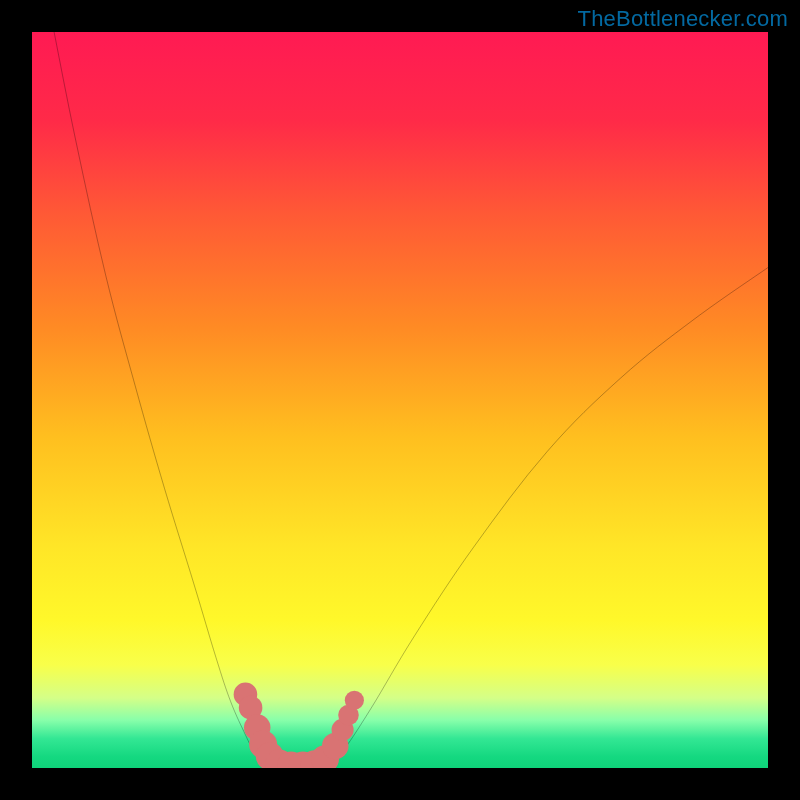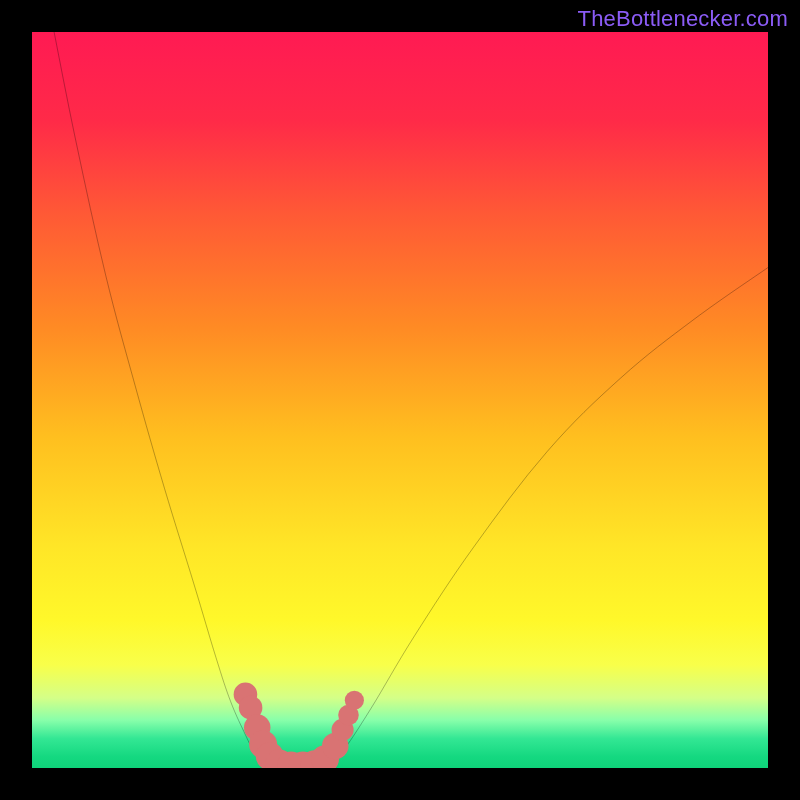--- a/index.html
+++ b/index.html
@@ -39,21 +39,21 @@
     top: 0;
     width: 100%;
     height: 100%;
   }
   .watermark {
     position: absolute;
     top: 6px;
     right: 12px;
     font-family: Arial, Helvetica, sans-serif;
     font-size: 22px;
-    color: #8b5cf6;
+    color: #0369a1;
     font-weight: 500;
     letter-spacing: 0.2px;
   }
 </style>
 </head>
 <body>
 
 <div class="frame">
   <div class="plot-area">
     <svg class="gradient" viewBox="0 0 100 100" preserveAspectRatio="none">

